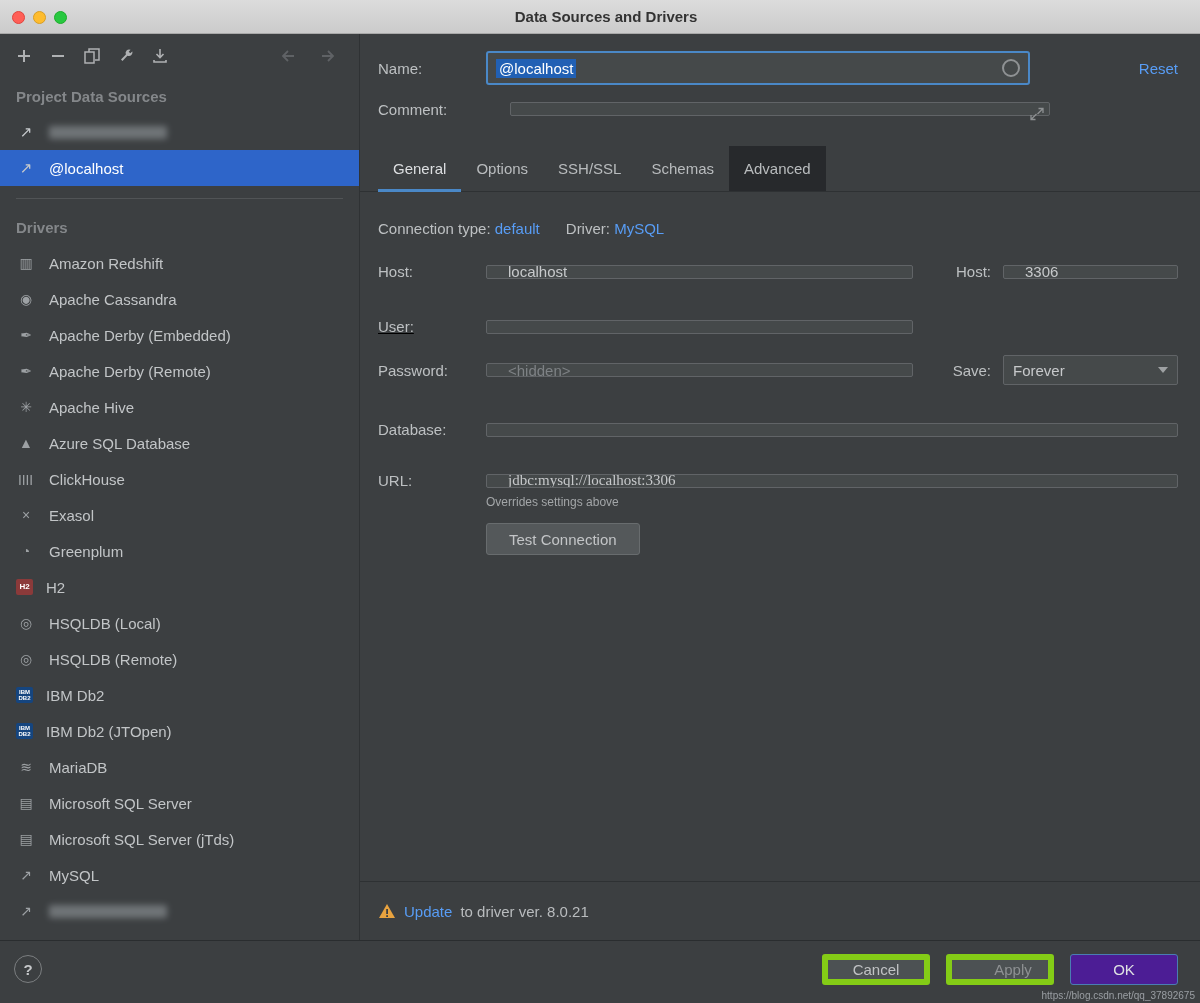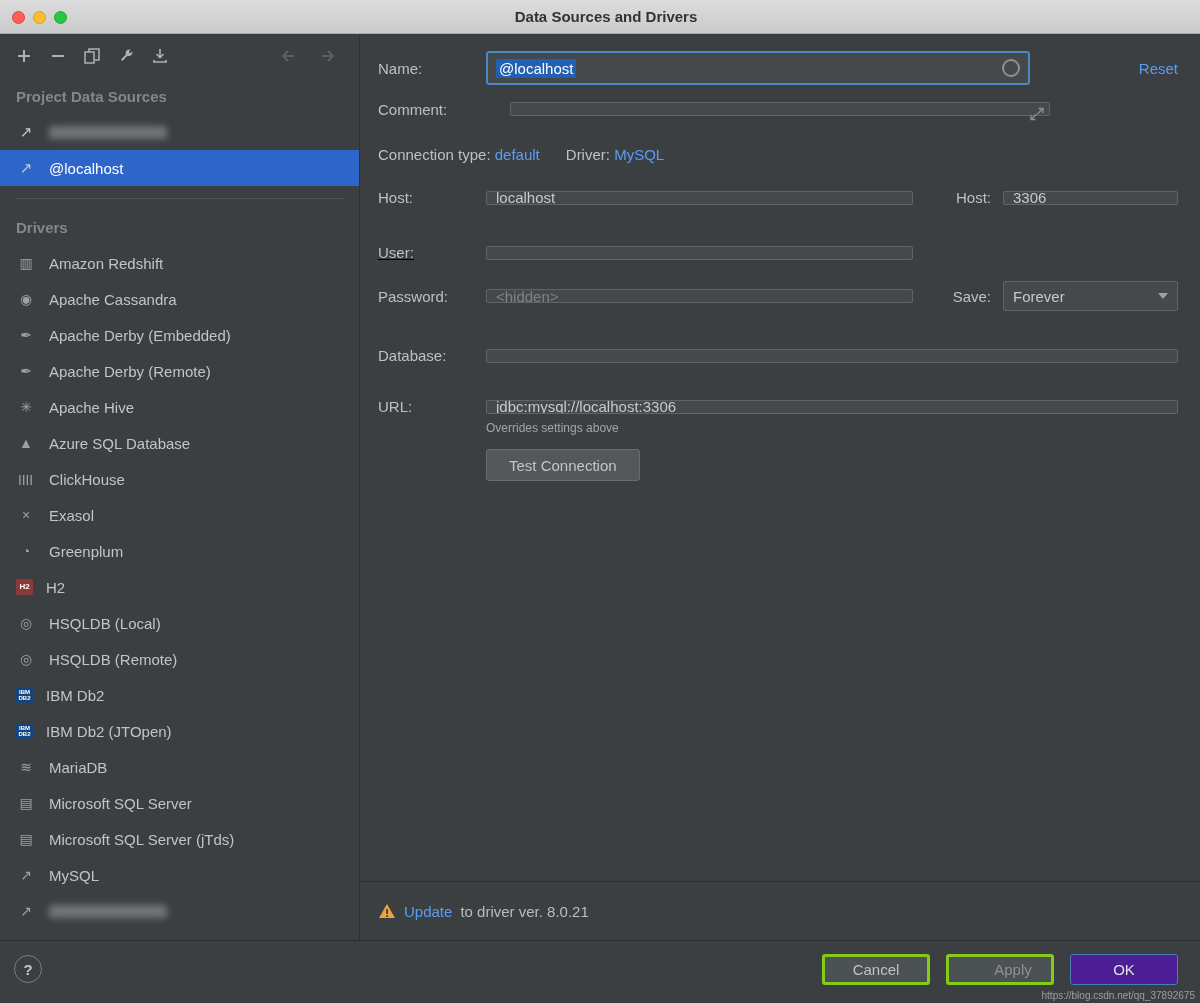--- a/index.html
+++ b/index.html
@@ -40,21 +40,21 @@
     align-items:center; justify-content:center; color:#fff; font-weight:bold; flex:0 0 17px; }
   .badge div { line-height:1; }
   .redacted-bar { width:118px; height:13px; background:#9aa0a4; opacity:.55; filter:blur(3px); border-radius:2px; }
   .side-divider { border-top:1px solid #515456; margin:12px 16px 10px 16px; }
   .drivers-list { }
 
   
   .row { display:flex; align-items:center; margin:0 22px 0 18px; }
   .lbl { width:108px; font-size:15px; color:#bdc0c2; flex:0 0 108px; }
   .field { background:#45494a; border:1px solid #616467; border-radius:2px; height:14px;
-    color:#c7c9cb; font-size:15px; padding:0 9px; outline:none; font-family:"Liberation Sans",sans-serif; }
+    color:#c7c9cb; font-size:15px; padding:0 21px; outline:none; font-family:"Liberation Sans",sans-serif; }
   .field::placeholder { color:#7e8285; }
   .name-row { margin-top:16px; height:36px; }
   .name-field { width:544px; height:34px; background:#45494a; border:2px solid #4a88c7; border-radius:3px;
     display:flex; align-items:center; padding:0 8px; }
   .name-sel { background:#2160b4; color:#fff; font-size:15px; padding:1px 3px; }
   .name-circle { margin-left:auto; width:18px; height:18px; border:2px solid #8f9294; border-radius:50%; }
   .reset-link { margin-left:auto; color:#589df6; font-size:15px; cursor:pointer; }
   .comment-row { margin-top:14px;gap:24px; }
   .comment-wrap { position:relative; width:540px; }
   .comment-wrap input { width:540px; }
@@ -71,42 +71,42 @@
   .conn-row { margin-top:28px; font-size:15px; color:#bdc0c2; }
   .conn-row .link { color:#589df6; cursor:pointer; }
   .conn-gap { width:26px; }
   .host-row { margin-top:26px; }
   .user-row { margin-top:38px;text-decoration:underline; }
   .pass-row { margin-top:20px; }
   .db-row { margin-top:36px; }
   .url-row { margin-top:34px; }
   .w-host { width:427px; }
   .w-sm { width:175px; }
-  .w-full { width:692px; }
+  .w-full { width:692px;font-family:Liberation Serif, serif; }
   .right-lbl { margin-left:auto; font-size:15px; color:#bdc0c2; margin-right:12px; }
   .combo { width:175px; height:30px; background:#45494a; border:1px solid #616467; border-radius:2px;
     display:flex; align-items:center; padding:0 9px; font-size:15px; color:#c7c9cb; cursor:pointer; }
   .combo-arrow { margin-left:auto; width:0; height:0; border-left:5px solid transparent;
     border-right:5px solid transparent; border-top:6px solid #9ea1a3; }
   .hint { margin:6px 22px 0 126px; font-size:12px; color:#a3a6a8; }
   .test-row { margin-top:14px; margin-left:126px; }
   .btn { height:32px; padding:0 22px; background:#54585a; border:1px solid #686c6e; border-radius:3px;
     color:#c3c5c7; font-size:15px; cursor:pointer; font-family:"Liberation Sans",sans-serif; }
 
   .update-bar { position:absolute; left:0; right:0; bottom:0; height:59px; border-top:1px solid #2e3133;
     display:flex; align-items:center; padding-left:18px; font-size:15px; color:#b9bcbe; gap:8px; }
   .update-bar .link { color:#589df6; cursor:pointer; }
 
   
   .footer { position:absolute; left:0; right:0; bottom:0; height:63px; background:#3c3f41;
     border-top:1px solid #2a2d2f; display:flex; align-items:center; padding:0 22px 6px 14px; }
   .help-btn { width:28px; height:28px; border:1px solid #7b7e80; border-radius:50%; color:#c6c8ca;
     font-size:15px; font-weight:bold; display:flex; align-items:center; justify-content:center; cursor:pointer; }
   .footer-btns { margin-left:auto; display:flex; gap:16px; }
-  .fbtn { min-width:108px; height:31px; background:#4c5153; border:3px solid #84cc16; border-radius:3px;
+  .fbtn { min-width:108px; height:31px; background:#4c5153; border:6px solid #84cc16; border-radius:3px;
     color:#c0c2c4; font-size:15px; cursor:pointer; font-family:"Liberation Sans",sans-serif; }
   .fbtn.dim { color:#8e9193;padding-left:26px; }
   .fbtn.primary { background:#4c1d95; border:1px solid #4a7db2; color:#dfe1e3; }
   .watermark { position:absolute; right:5px; bottom:2px; font-size:10px; color:rgba(215,220,226,.6); }
 
   svg { display:block; }
 </style>
 </head>
 <body>
 
@@ -285,20 +285,27 @@
         <div class="comment-wrap">
           <input class="field" value="" style="">
           <span class="expand-icon">
             <svg width="14" height="14">
                 <path d="M8.5 1.5H13v4.5M13 1.5L7.5 7M5.5 12.5H1V8M1 12.5L6.5 7" stroke="#8d9092" stroke-width="1.3" fill="none"></path>
               </svg>
           </span>
         </div>
       </div>
 
+      <div id="tabs" class="tabs-wrap">
+          <div class="tab active">General</div>
+          <div class="tab">Options</div>
+          <div class="tab">SSH/SSL</div>
+          <div class="tab">Schemas</div>
+          <div class="tab hovered">Advanced</div>
+        </div>
 
       <div class="row conn-row">
         <span>Connection type:</span>&nbsp;
         <span class="link">default</span>
         <span class="conn-gap"></span>
         <span>Driver:</span>&nbsp;
         <span class="link">MySQL</span>
       </div>
 
       <div class="row host-row">

